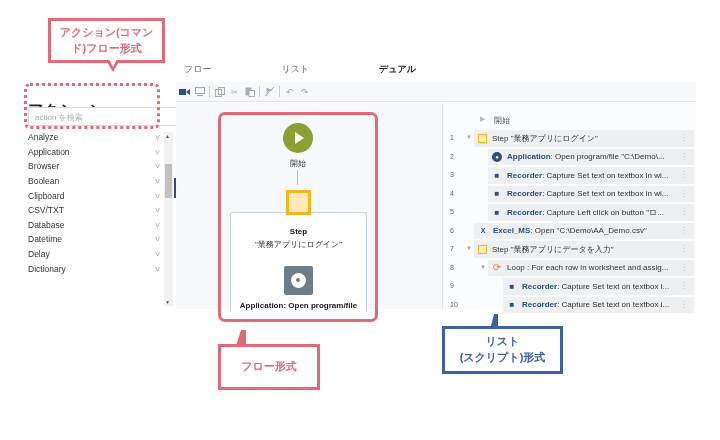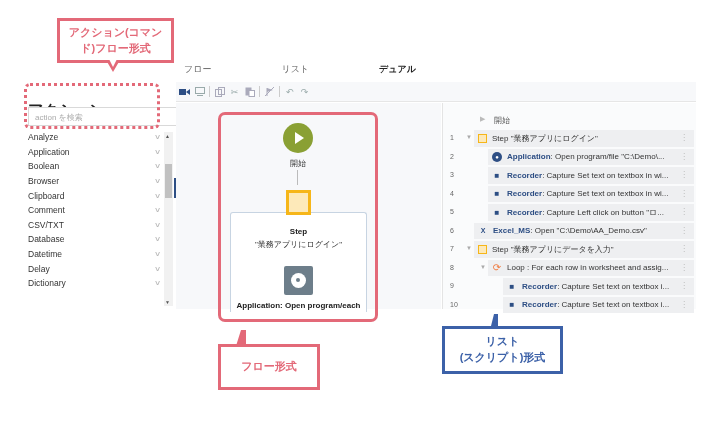--- a/index.html
+++ b/index.html
@@ -66,21 +66,21 @@
   .row .kebab { position: absolute; right: 8px; top: 4px; font-size: 8px; color: #bbb; }
   .ico-step { width: 9px !important; height: 9px !important; background: #fde9b9; border: 1.5px solid #f6b619; }
   .ico-app { border-radius: 50%; background: #2d4e84; color: #fff; font-size: 6px; }
   .ico-rec { color: #2d4e84; font-size: 8px; }
   .ico-excel { color: #2d4e84; font-size: 7px; font-weight: bold; }
   .ico-loop { color: #f07d43; font-size: 10px; }
 </style>
 </head>
 <body>
 
-<div class="callout" style="left:57px; top:18px; width:117px; height:45px;">
+<div class="callout" style="left:48px; top:18px; width:117px; height:45px;">
   <div>
     <div>アクション(コマン</div>
     <div>ド)フロー形式</div>
   </div>
 </div>
 <div class="tail" style="left:106px; top:60px; border-left:7px solid transparent; border-right:7px solid transparent; border-top:12px solid #e36978;"></div>
 <div class="tail" style="left:109px; top:59px; border-left:4px solid transparent; border-right:4px solid transparent; border-top:8px solid #fff;"></div>
 
 <div class="left-panel">
   <div class="action-title">アクション</div>
@@ -88,33 +88,29 @@
   <div class="cat-list">
     <div class="cat-item">
         <span>Analyze</span>
         <span class="chev">∨</span>
       </div>
     <div class="cat-item">
         <span>Application</span>
         <span class="chev">∨</span>
       </div>
     <div class="cat-item">
+        <span>Browser</span>
+        <span class="chev">∨</span>
+      </div>
+    <div class="cat-item">
         <span>Boolean</span>
         <span class="chev">∨</span>
       </div>
     <div class="cat-item">
-        <span>Browser</span>
-        <span class="chev">∨</span>
-      </div>
-    <div class="cat-item">
         <span>Clipboard</span>
-        <span class="chev">∨</span>
-      </div>
-    <div class="cat-item">
-        <span>Comment</span>
         <span class="chev">∨</span>
       </div>
     <div class="cat-item">
         <span>CSV/TXT</span>
         <span class="chev">∨</span>
       </div>
     <div class="cat-item">
         <span>Database</span>
         <span class="chev">∨</span>
       </div>
@@ -190,21 +186,21 @@
 <div class="start-circle"></div>
 <div class="start-label">開始</div>
 <div class="connector"></div>
 <div class="step-card"></div>
 <div class="step-square"></div>
 <div class="step-title">Step</div>
 <div class="step-name">"業務アプリにログイン"</div>
 <div class="app-icon">
     <div class="disk"></div>
   </div>
-<div class="app-label">Application: Open program/each</div>
+<div class="app-label">Application: Open program/file</div>
 <div class="flow-frame"></div>
 
 <div class="list-pane"></div>
 <div class="row" style="top:111px;">
   <span style="position:absolute; left:38px; top:4px; font-size:7px; color:#bbb;">▶</span>
   <span style="position:absolute; left:52px; top:4px; font-size:8px; color:#555;">開始</span>
 </div>
 
 <div class="row" style="top:129px;">
   <span class="num">1</span>

